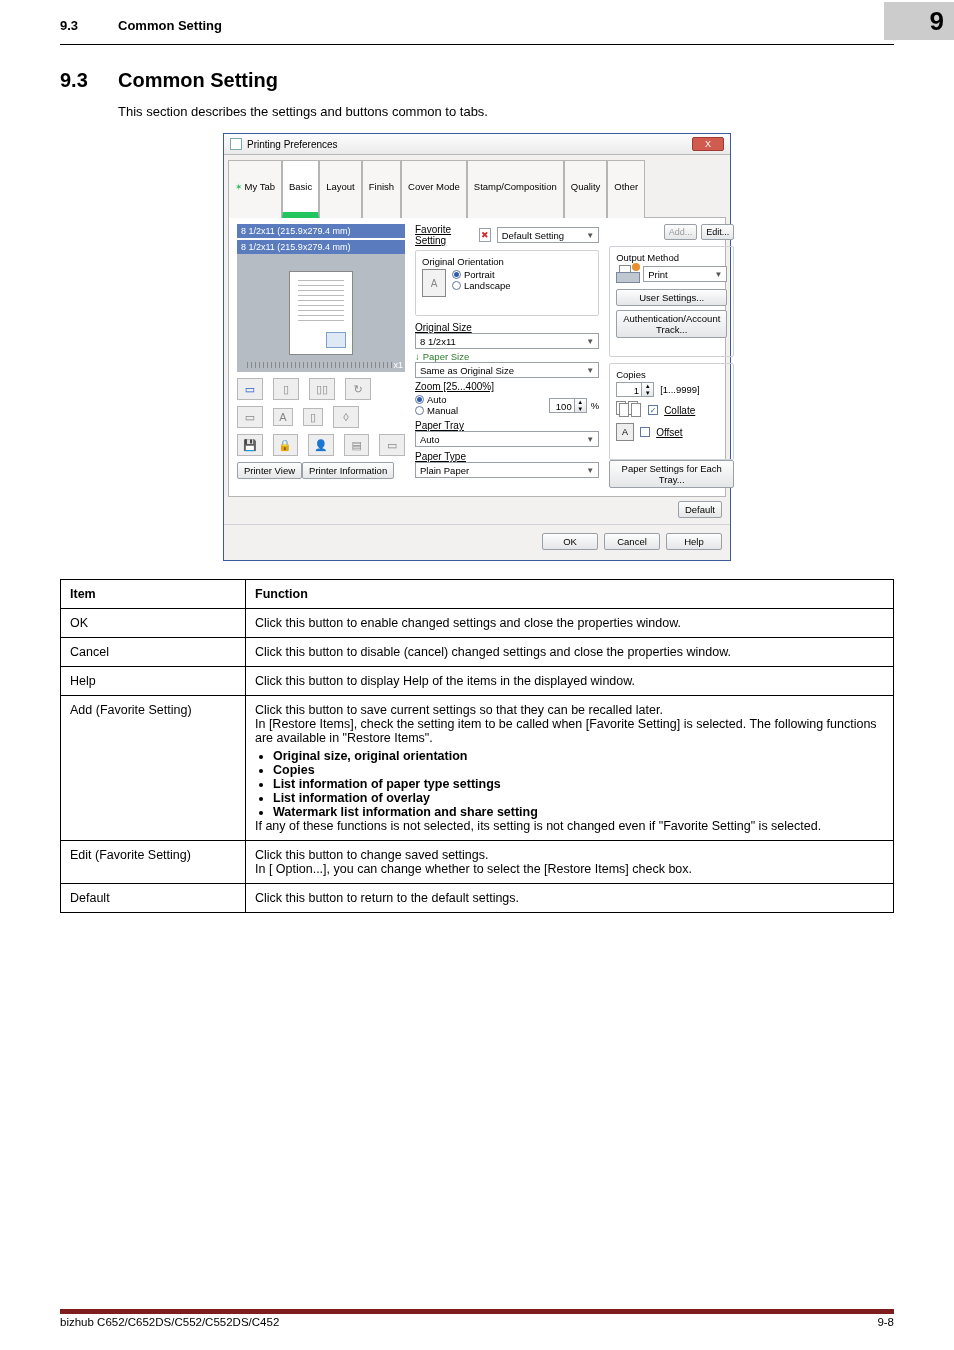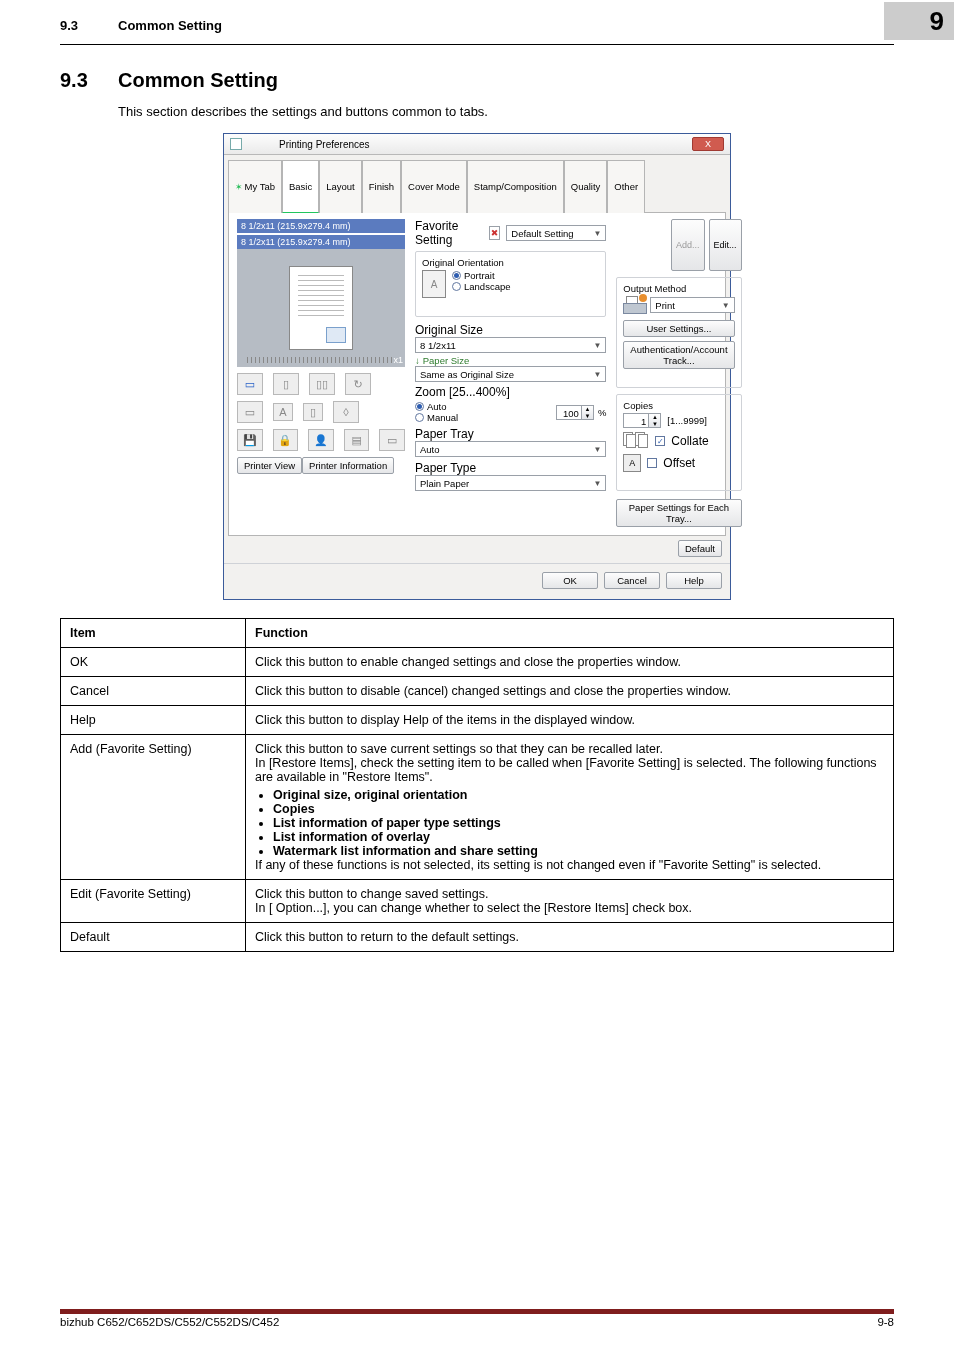--- a/index.html
+++ b/index.html
@@ -50,21 +50,20 @@
     background: #f2f1ef;
     font-size: 10px;
     color: #000;
   }
   .dlg-title {
     background: linear-gradient(#fdfdfd,#eaeaea);
     border-bottom: 1px solid #b8b8b8;
     padding: 3px 6px;
     display: flex;
     align-items: center;
-    gap: 32px;
   }
   .dlg-title .icon-page {
     width: 12px; height: 12px; margin-right: 5px;
     display: inline-block; background:#fff; border:1px solid #7aa;
   }
   .dlg-title .ttxt { flex: 1; }
   .dlg-title .close {
     width: 32px; height: 14px; background:#d05b4f;
     border:1px solid #a03a32; color:#fff; font-size:9px;
     text-align:center; line-height:12px; border-radius:2px;
@@ -78,21 +77,21 @@
     border: 1px solid #b5b5b5;
     border-bottom: none;
     padding: 20px 6px;
     background: #f7f6f4;
     font-size: 9.5px;
     position: relative;
     top: 1px;
     text-align: center;
   }
   .tab .star { color:#2b5; font-size:9px; margin-right:2px;}
-  .tab.active { background: #fff; border-bottom: 1px solid #22c55e; z-index: 2; }
+  .tab.active { background: #fff; border-bottom: 6px solid #22c55e; z-index: 2; }
   .tabpane {
     border: 1px solid #b5b5b5;
     margin: 0 4px 4px 4px;
     background: #fff;
     padding: 6px 8px 8px 8px;
     display: flex;
     gap: 10px;
   }
   .leftcol { width: 168px; }
   .sizebar {
@@ -114,26 +113,26 @@
   .x1 { position:absolute; right:2px; bottom:2px; color:#fff; font-size:9px;}
   .icon-rows { margin-top:6px; }
   .icon-row { display:flex; gap:10px; margin-bottom:6px; align-items:center;}
   .ic { width:26px; height:22px; border:1px solid #b8b8b8; background:#eee;
     display:flex; align-items:center; justify-content:center; font-size:11px; color:#888;}
   .ic.blue { color:#2a62c8; }
   .ic.sm { width:20px; height:18px;}
   .btnrow { display:flex; margin-top:2px;}
   .winbtn { border:1px solid #9aa0a8; background:linear-gradient(#fdfdfd,#e5e6e8);
     padding:2px 6px; font-size:9.5px; border-radius:2px;}
-  .winbtn.sm { padding:20px 4px; font-size:9px;text-align:right;}
+  .winbtn.sm { padding:2px 4px; font-size:9px;text-align:right;}
   .winbtn.disabled { color:#9a9a9a; }
 
   .midcol { flex:1; }
   .row { margin-bottom:4px; }
-  .lbl { font-size:12px; }
+  .lbl { font-size:10px;text-decoration:underline; }
   .combo {
     border:1px solid #9aa0a8; background:#fff; padding:1px 4px; font-size:9.5px;
     display:flex; align-items:center; height:16px;
   }
   .combo .arr { margin-left:auto; font-size:8px; color:#555; }
   .topline { display:flex; align-items:center; gap:6px;}
   .topline .combo { width:122px;}
   .delbadge { width:14px; height:14px; border:1px solid #9aa0a8;
     display:flex; align-items:center; justify-content:center; color:#c33; font-size:9px;}
   .group { border:1px solid #cfd2d7; padding:5px 6px 18px 6px; margin-top:4px; border-radius:2px;}
@@ -401,21 +400,21 @@
             <span class="chk">✓</span>
             <span class="lbl">Collate</span>
           </div>
           <div class="colrow">
             <div class="offset-ic">A</div>
             <span class="chk"></span>
             <span class="lbl">Offset</span>
           </div>
         </div>
 
-        <div style="margin-top:8px">
+        <div style="">
           <div class="winbtn" style="width:100%; text-align:center">Paper Settings for Each Tray...</div>
         </div>
       </div>
     </div>
 
     <div class="footerbar">
       <span class="winbtn">Default</span>
     </div>
     <div class="bottombar">
       <span class="winbtn">OK</span>

